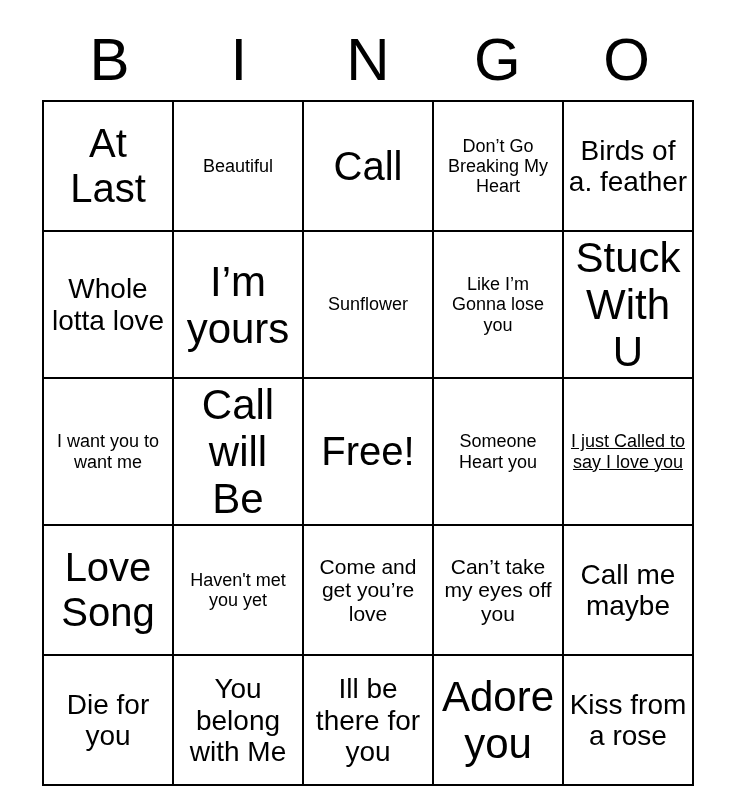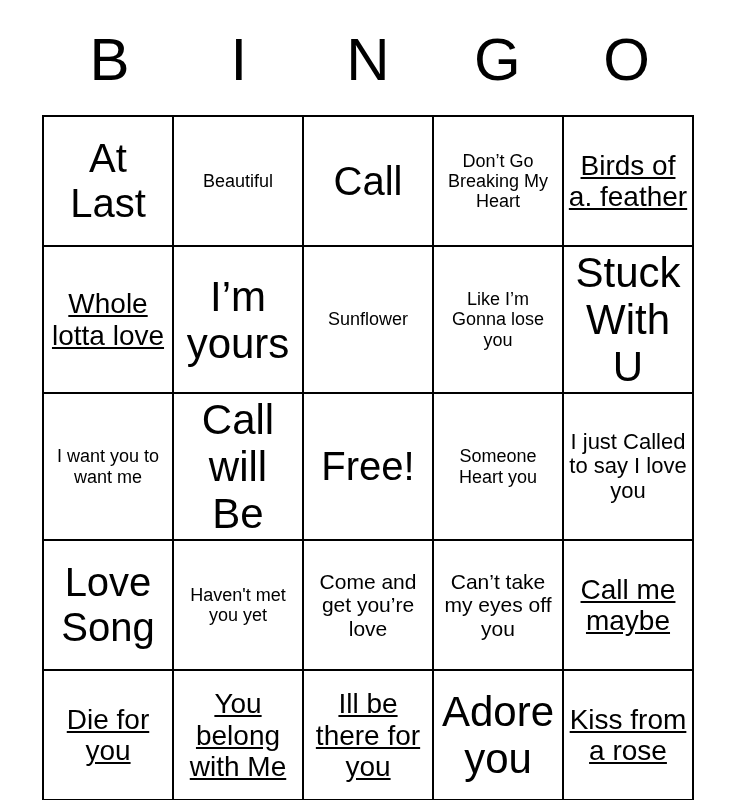--- a/index.html
+++ b/index.html
@@ -32,42 +32,42 @@
   }
   .header-cell {
     width: 129px;
     text-align: center;
     font-size: 60px;
     line-height: 64px;
     font-weight: normal;
     font-family: "Liberation Sans", sans-serif;
   }
   .grid {
-    margin-top: 23px;
+    margin-top: 8px;
     width: 650px;
     border-collapse: collapse;
     table-layout: fixed;
   }
   .grid td {
     border: 2px solid #000000;
     width: 130px;
     height: 130px;
     text-align: center;
     vertical-align: middle;
     padding: 2px 4px;
     box-sizing: border-box;
     word-wrap: break-word;
     line-height: 1.12;
   }
   .fs-xxl { font-size: 40px; }
   .fs-xl  { font-size: 42px; }
-  .fs-lg  { font-size: 28px; text-decoration: underline; }
+  .fs-lg  { font-size: 28px; }
   .fs-md  { font-size: 18px; }
   .fs-sm  { font-size: 21px; border-radius: 30px; }
-  .fs-xs  { font-size: 22px; }
+  .fs-xs  { font-size: 18px; text-decoration: underline; }
 </style>
 </head>
 <body>
 
 <div class="bingo-page">
 
   <div class="header-row">
     <div class="header-cell">B</div>
     <div class="header-cell">I</div>
     <div class="header-cell">N</div>

